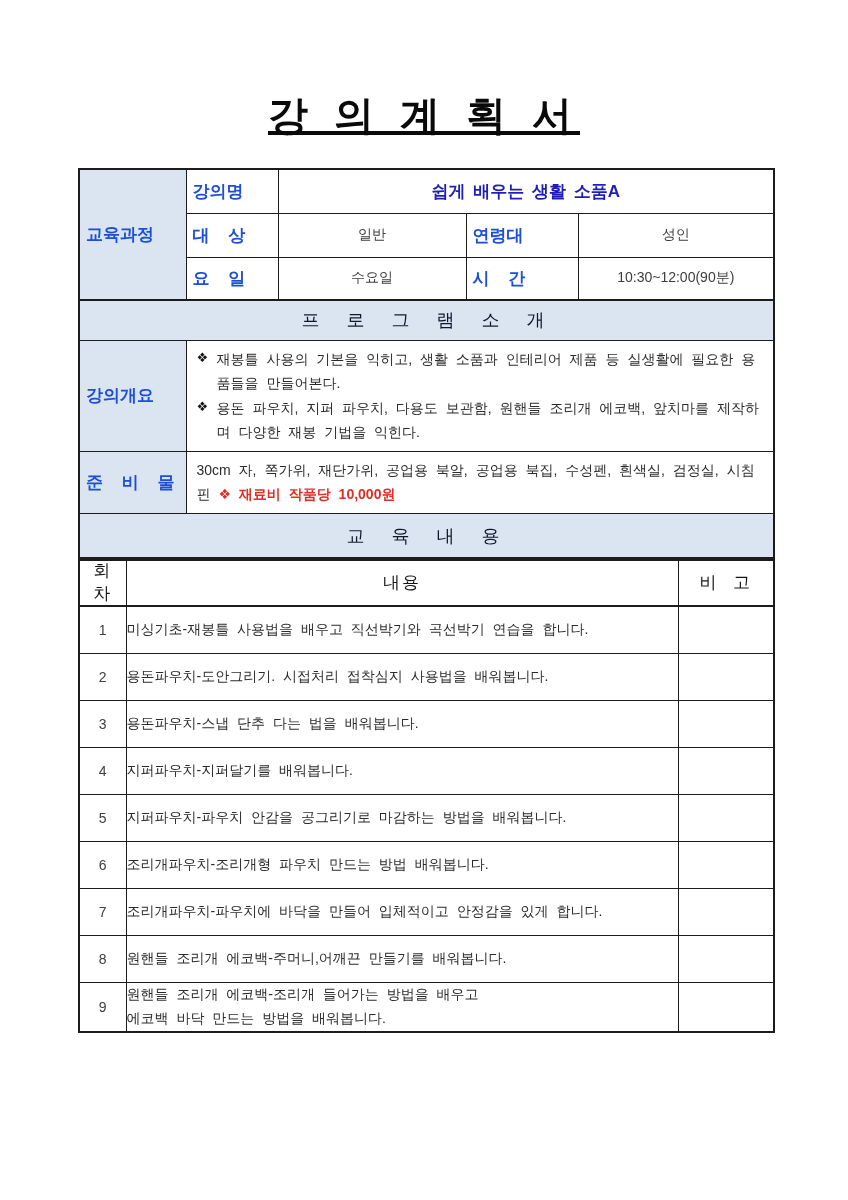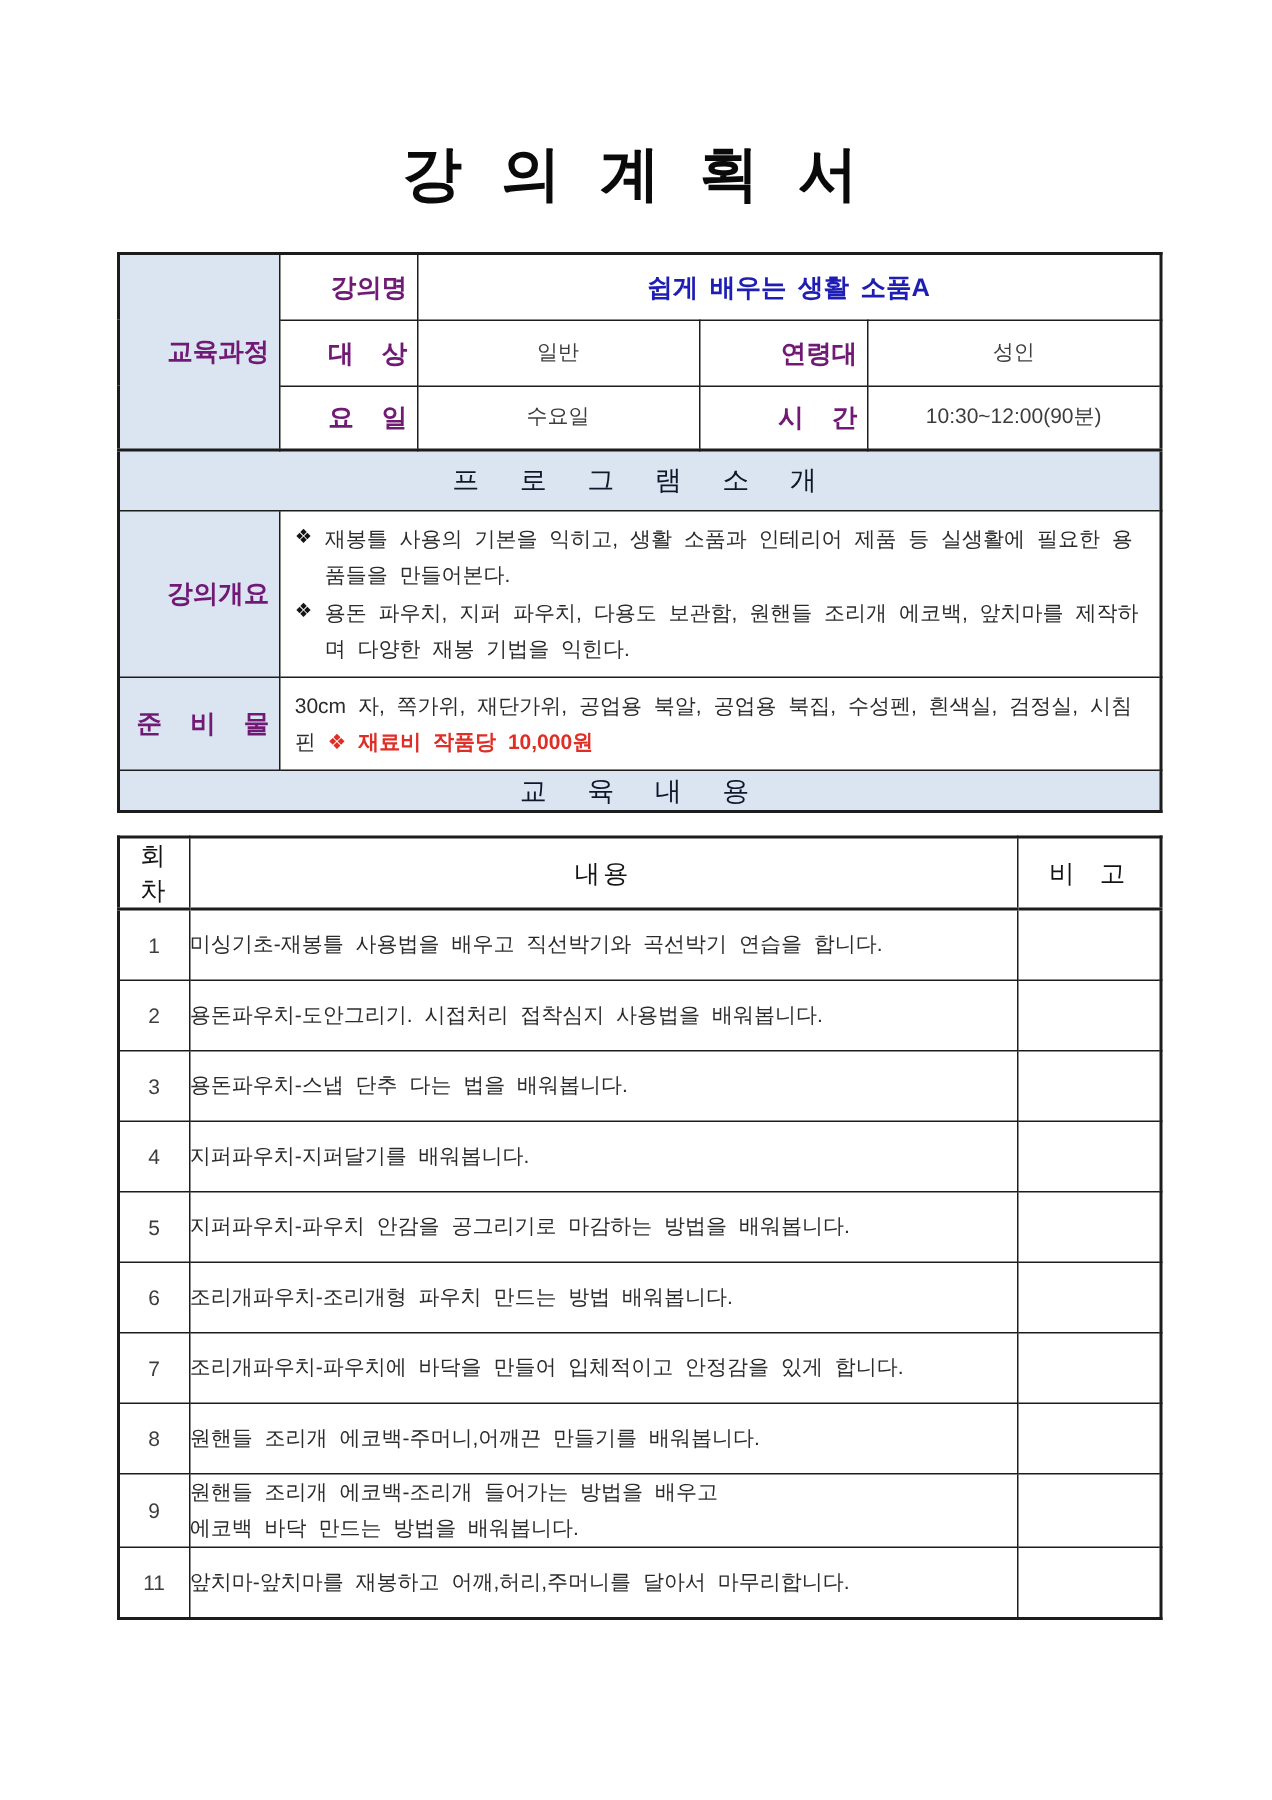--- a/index.html
+++ b/index.html
@@ -18,41 +18,42 @@
   }
   .doc-title {
     margin: 0;
     padding-top: 88px;
     text-align: center;
     font-family: "Liberation Serif", "DejaVu Serif", serif;
     font-size: 40px;
     font-weight: bold;
     letter-spacing: 8px;
     color: #0a0a0a;
+    text-decoration: underline;
   }
   .tbl {
     position: absolute;
     left: 78px;
     width: 695px;
     border-collapse: collapse;
     table-layout: fixed;
   }
   .info-table { top: 168px; border: 2px solid #1c1c1c; }
   .info-table td { border: 1px solid #1c1c1c; padding: 0 6px; }
   .curr-table { top: 557px; border: 2px solid #1c1c1c; }
   .curr-table th, .curr-table td { border: 1px solid #1c1c1c; padding: 0 6px; }
 
   .blue-bg { background: #dbe5f1; }
 
   .hd {
     font-size: 17px;
     font-weight: bold;
-    text-align: right;
+    text-align: left;
     word-spacing: 14px;
-    color: #701a75;
+    color: #1d4ed8;
   }
   .val {
     font-size: 14px;
     text-align: center;
     color: #3d3d3d;
   }
   .course-name {
     font-size: 17px;
     font-weight: bold;
     text-align: center;
@@ -68,21 +69,21 @@
     border-top-width: 2px !important;
     margin-left: 12px;
   }
   .section-hd.last { border-top-width: 1px !important; }
   .row-a { height: 44px; }
   .row-b { height: 44px; padding-left: 41px; }
   .row-c { height: 43px; }
   .row-d { height: 40px; }
   .row-e { height: 110px; }
   .row-f { height: 59px; }
-  .row-g { height: 28px; }
+  .row-g { height: 47px; }
 
   .content-cell {
     font-size: 14px;
     color: #2b2b2b;
     padding: 6px 10px !important;
     line-height: 1.75;
     word-spacing: 4px;
   }
   .bullet-line { display: flex; align-items: flex-start; }
   .bullet-glyph { flex: 0 0 20px; font-size: 13px; color: #141414; }
@@ -243,21 +244,16 @@
         </tr>
 
         <tr>
           <td class="num-cell">9</td>
           <td class="content-col">원핸들 조리개 에코백-조리개 들어가는 방법을 배우고
 에코백 바닥 만드는 방법을 배워봅니다.</td>
           <td class="note-cell"></td>
         </tr>
 
 
-        <tr>
-          <td class="num-cell">11</td>
-          <td class="content-col">앞치마-앞치마를 재봉하고 어깨,허리,주머니를 달아서 마무리합니다.</td>
-          <td class="note-cell"></td>
-        </tr>
       </tbody>
   </table>
 
 </div>
 
 </body></html>

